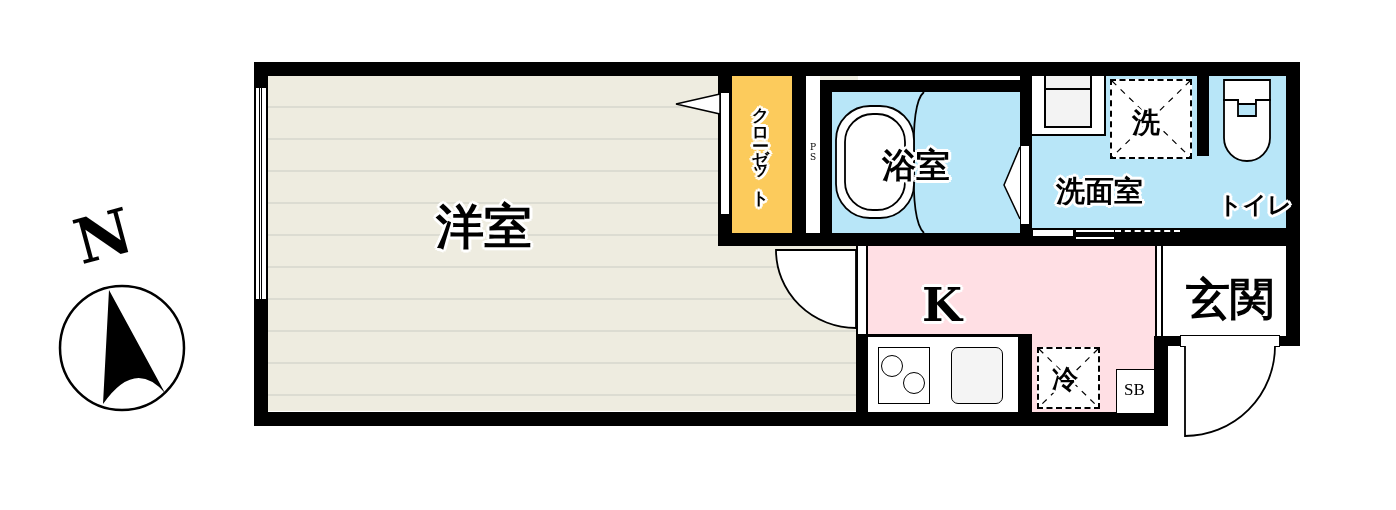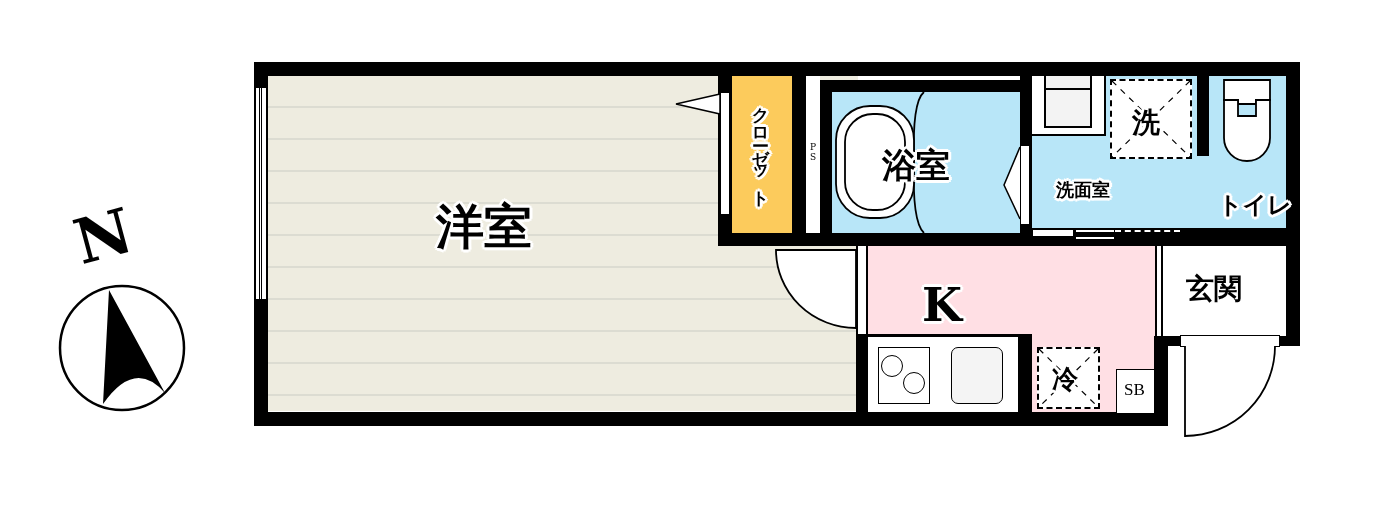--- a/index.html
+++ b/index.html
@@ -148,21 +148,21 @@
 
   <div class="label" style="left:436px;top:195px;font-size:48px;">洋室</div>
 
   <div class="label" style="left:750px;top:96px;font-size:17px;writing-mode:vertical-rl;letter-spacing:1px;">クローゼット</div>
 
   <div class="abs" style="left:808px;top:142px;font-size:9px;font-family:'DejaVu Serif',serif;writing-mode:vertical-rl;text-orientation:upright;line-height:10px;">PS</div>
 
   <div class="label" style="left:882px;top:143px;font-size:34px;">浴室</div>
 
   <div class="label" style="left:1132px;top:104px;font-size:28px;">洗</div>
-  <div class="label" style="left:1056px;top:178px;font-size:18px;">洗面室</div>
+  <div class="label" style="left:1056px;top:172px;font-size:29px;">洗面室</div>
   <div class="label" style="left:1218px;top:189px;font-size:24px;">トイレ</div>
 
   <div class="label" style="left:922px;top:278px;font-size:46px;font-family:'DejaVu Serif',serif;">K</div>
   <div class="label" style="left:1052px;top:362px;font-size:26px;">冷</div>
   <div class="abs" style="left:1124px;top:380px;font-size:17px;font-family:'Liberation Serif',serif;">SB</div>
 
-  <div class="label" style="left:1186px;top:270px;font-size:28px;">玄関</div>
+  <div class="label" style="left:1186px;top:270px;font-size:44px;">玄関</div>
 </div>
 
 </body></html>

